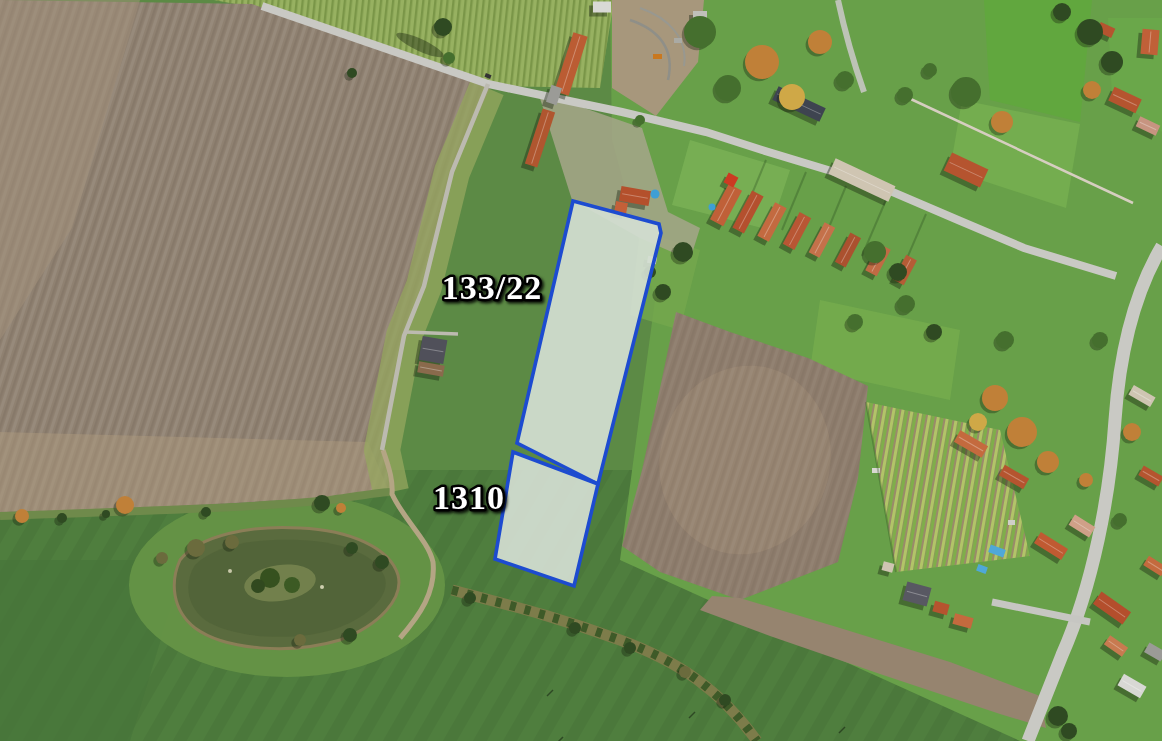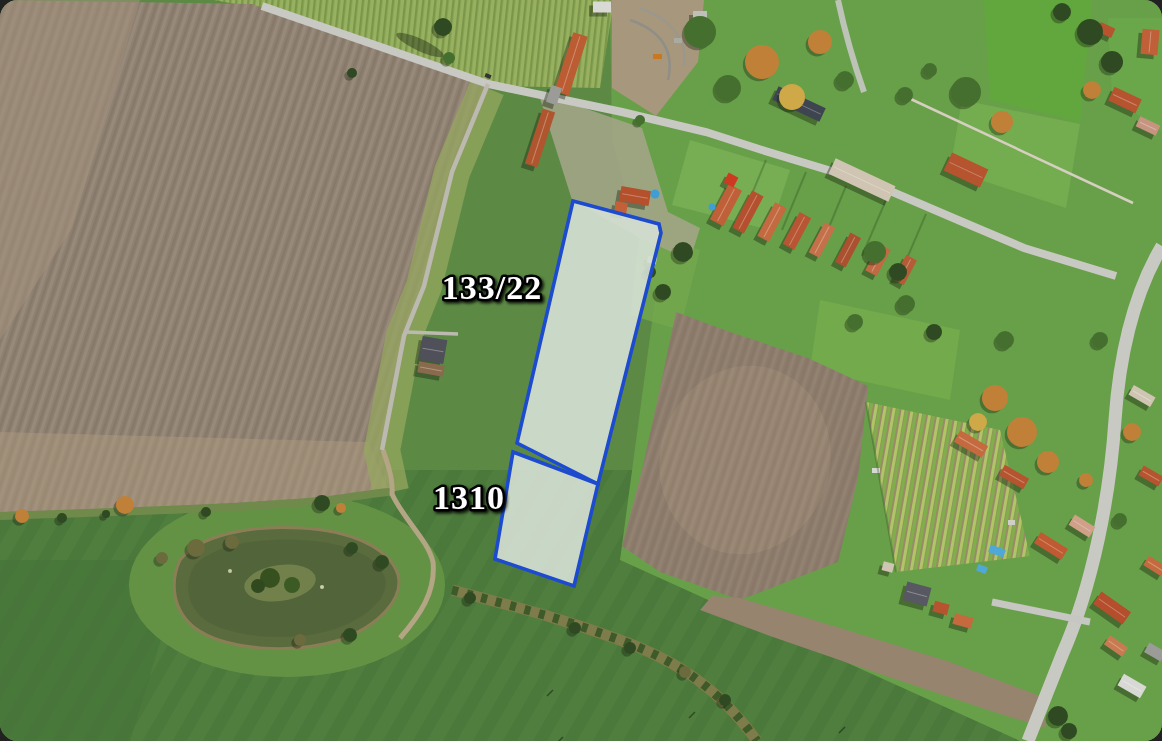--- a/index.html
+++ b/index.html
@@ -1,16 +1,16 @@
 <!DOCTYPE html>
 <html><head>
 <meta charset="utf-8">
 <style>
   html,body{margin:0;padding:0;background:#222;}
-  .stage{position:relative;width:1162px;height:741px;overflow:hidden;font-family:"Liberation Sans",sans-serif;border-radius:18px;}
+  .stage{position:relative;width:1162px;height:741px;overflow:hidden;font-family:"Liberation Sans",sans-serif;}
   .stage svg{position:absolute;left:0;top:0;display:block;}
   .parcel-label{
     font-family:"Liberation Serif",serif;
     font-weight:700;
     font-size:34px;
     letter-spacing:1px;
     text-anchor:middle;
     paint-order:stroke;
     stroke-linejoin:round;
     filter:drop-shadow(2px 2px 1.5px rgba(0,0,0,0.85));

